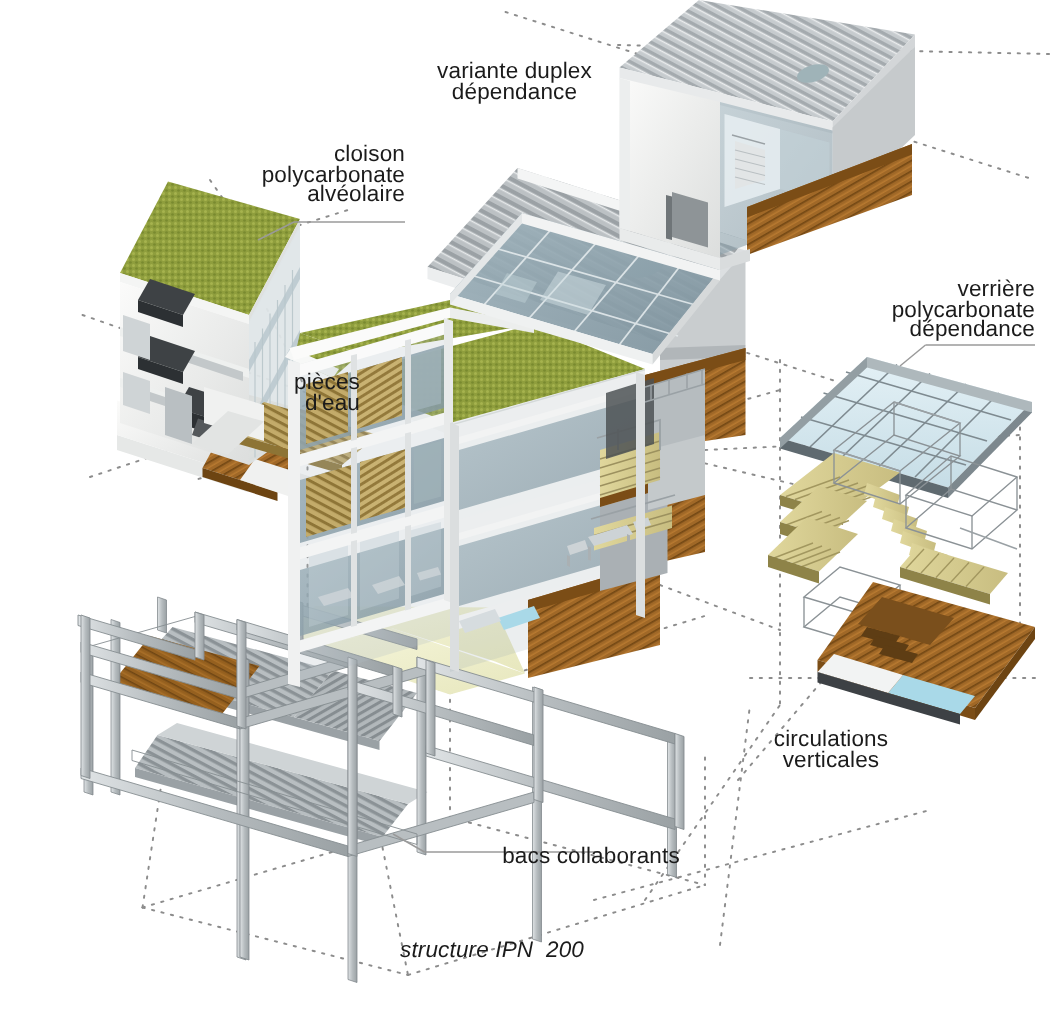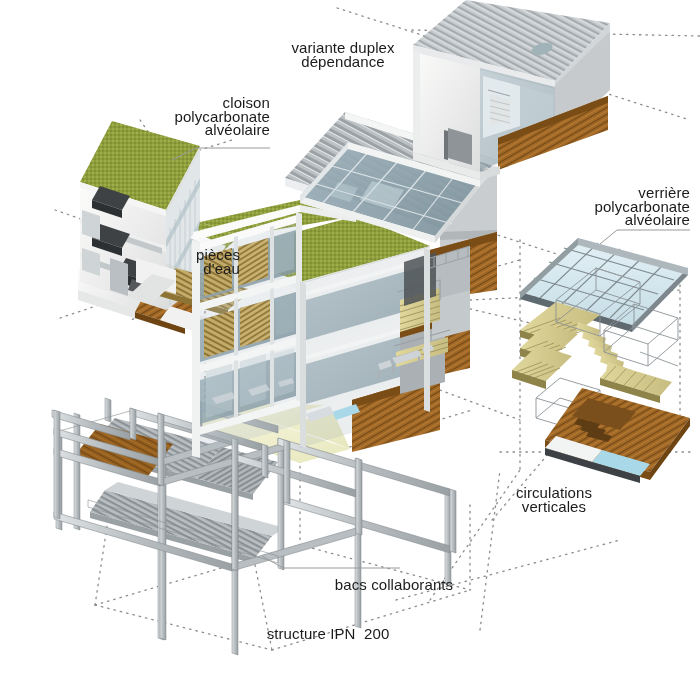--- a/index.html
+++ b/index.html
@@ -629,22 +629,22 @@
 
 <div class="lbl r" style="left:140px;top:96px;width:130px;">cloison
 polycarbonate
 alvéolaire</div>
 
 <div class="lbl r" style="left:175px;top:204px;width:65px;margin-top:44px;">pièces
 d'eau</div>
 
 <div class="lbl r" style="left:560px;top:186px;width:130px;">verrière
 polycarbonate
-alvéolaire</div>
+dépendance</div>
 
 <div class="lbl l" style="left:494px;top:486px;width:120px;">circulations
 verticales</div>
 
-<div class="lbl l" style="left:310px;top:578px;width:168px;">bacs collaborants</div>
-
-<div class="lbl l" style="left:248px;top:627px;width:160px;">structure IPN  200</div>
+<div class="lbl l" style="left:310px;top:564px;width:168px;">bacs collaborants</div>
+
+<div class="lbl l" style="left:248px;top:627px;width:160px;font-style:italic;">structure IPN  200</div>
 
 </div>
 
 </body></html>

